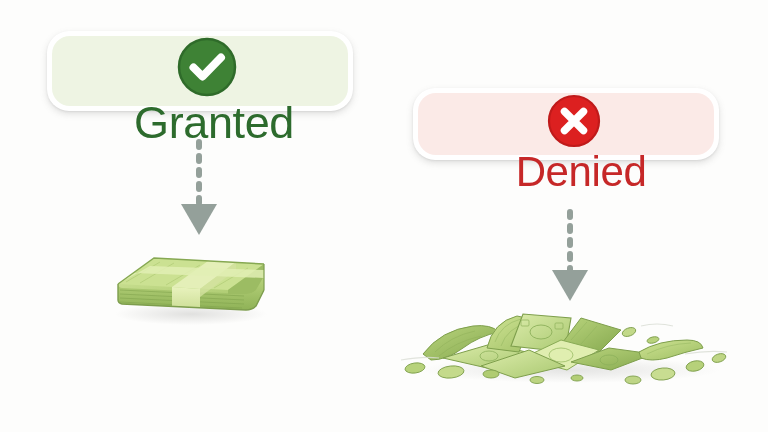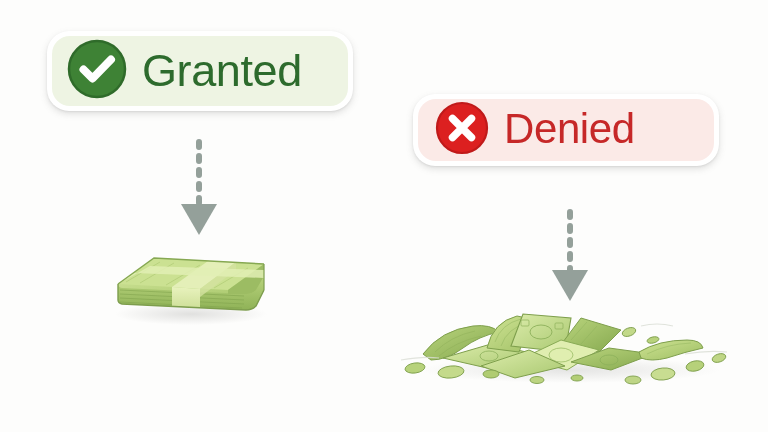--- a/index.html
+++ b/index.html
@@ -32,20 +32,21 @@
     padding: 5px;
     box-shadow: 0 3px 7px rgba(110,110,110,0.20), 0 1px 2px rgba(120,120,120,0.14);
   }
   .badge-inner {
     display: flex;
     align-items: center;
     width: 100%;
     height: 100%;
     box-sizing: border-box;
     border-radius: 18px;
+    flex-direction: column;
   }
   .badge-icon {
     flex: 0 0 auto;
     display: block;
   }
   .badge-label {
     white-space: nowrap;
     line-height: 1;
     font-weight: 500;
     letter-spacing: -0.4px;
@@ -65,21 +66,21 @@
   #badge-granted .badge-label {
     color: #2d6b2d;
     font-size: 45px;
     margin-left: 14px;
     margin-top: -2px;
   }
 
   
   #badge-denied {
     left: 413px;
-    top: 94px;
+    top: 88px;
     width: 306px;
     height: 72px;
   }
   #badge-denied .badge-inner {
     background: #fbeae7;
     padding-left: 16px;
   }
   #badge-denied .badge-label {
     color: #c62828;
     font-size: 42px;

